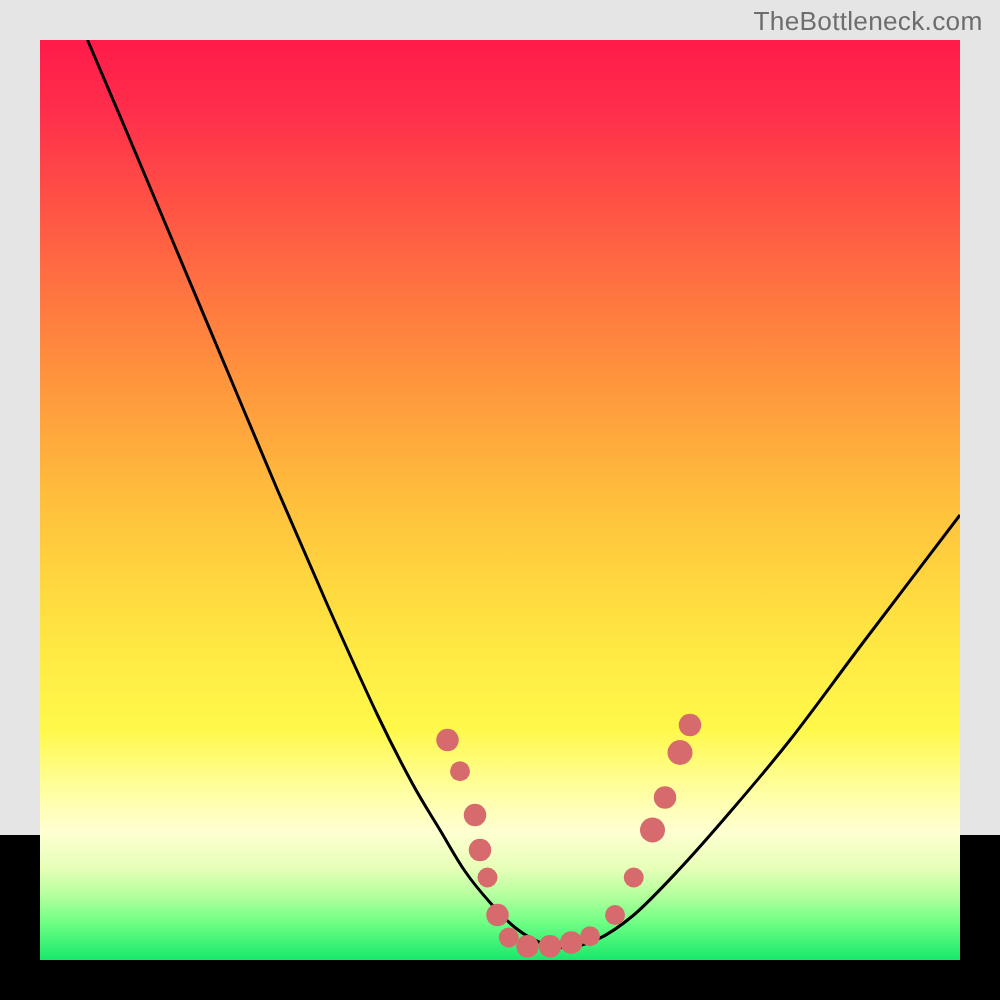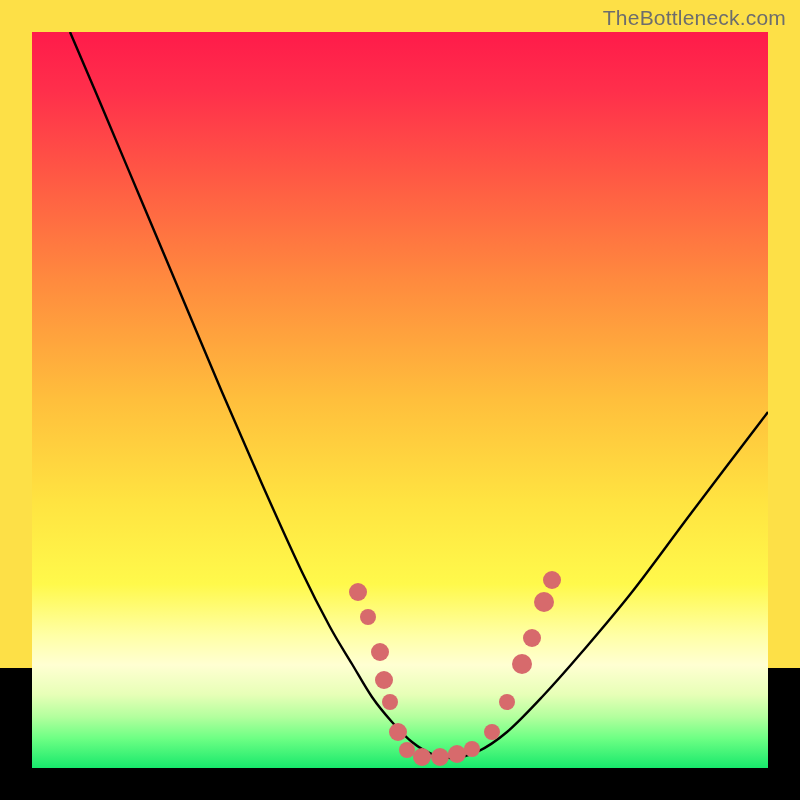--- a/index.html
+++ b/index.html
@@ -10,21 +10,21 @@
     background: #000;
     overflow: hidden;
     font-family: Arial, Helvetica, sans-serif;
   }
   .frame {
     position: absolute;
     left: 0;
     top: 0;
     width: 800px;
     height: 668px;
-    background: #fde047;
+    background: #e5e5e5;
   }
   .plot {
     position: absolute;
     left: 32px;
     top: 32px;
     width: 736px;
     height: 736px;
     
     background: linear-gradient(
       to bottom,

